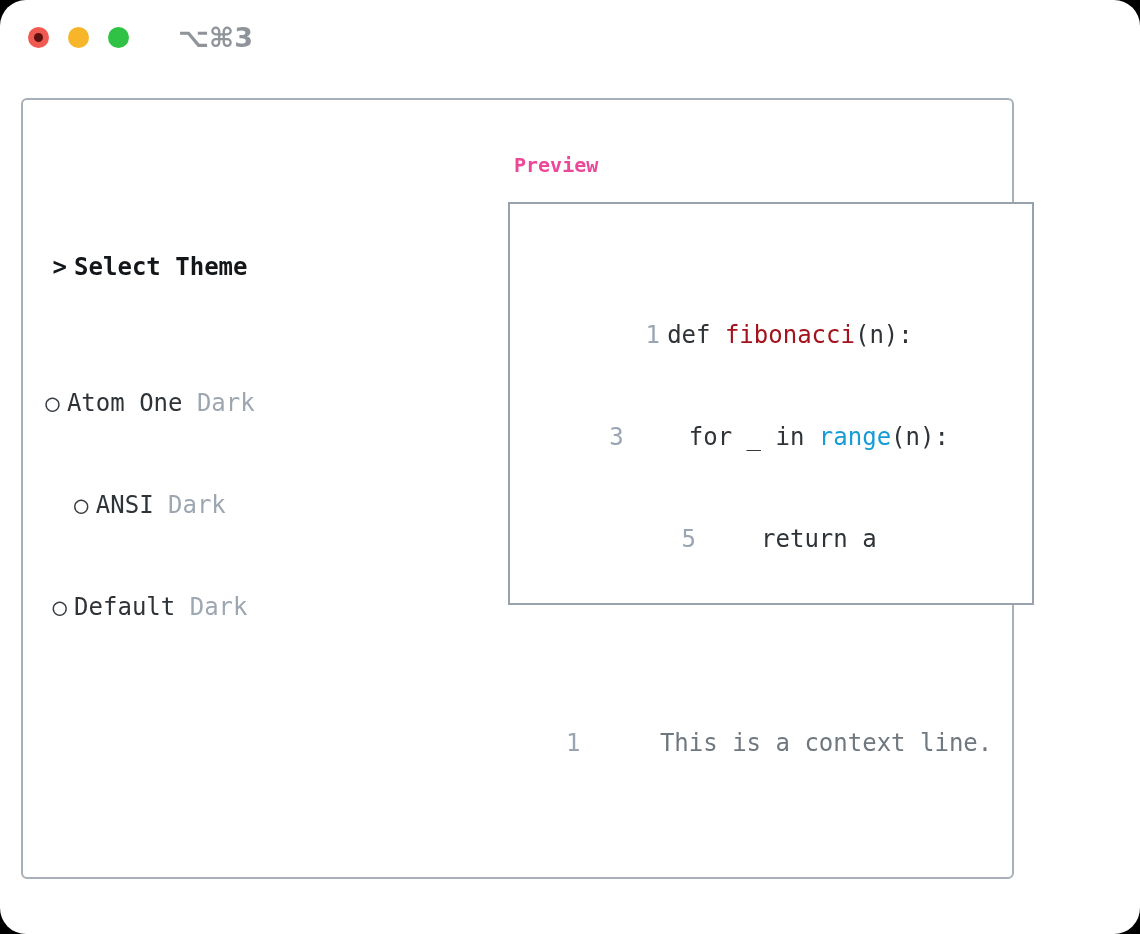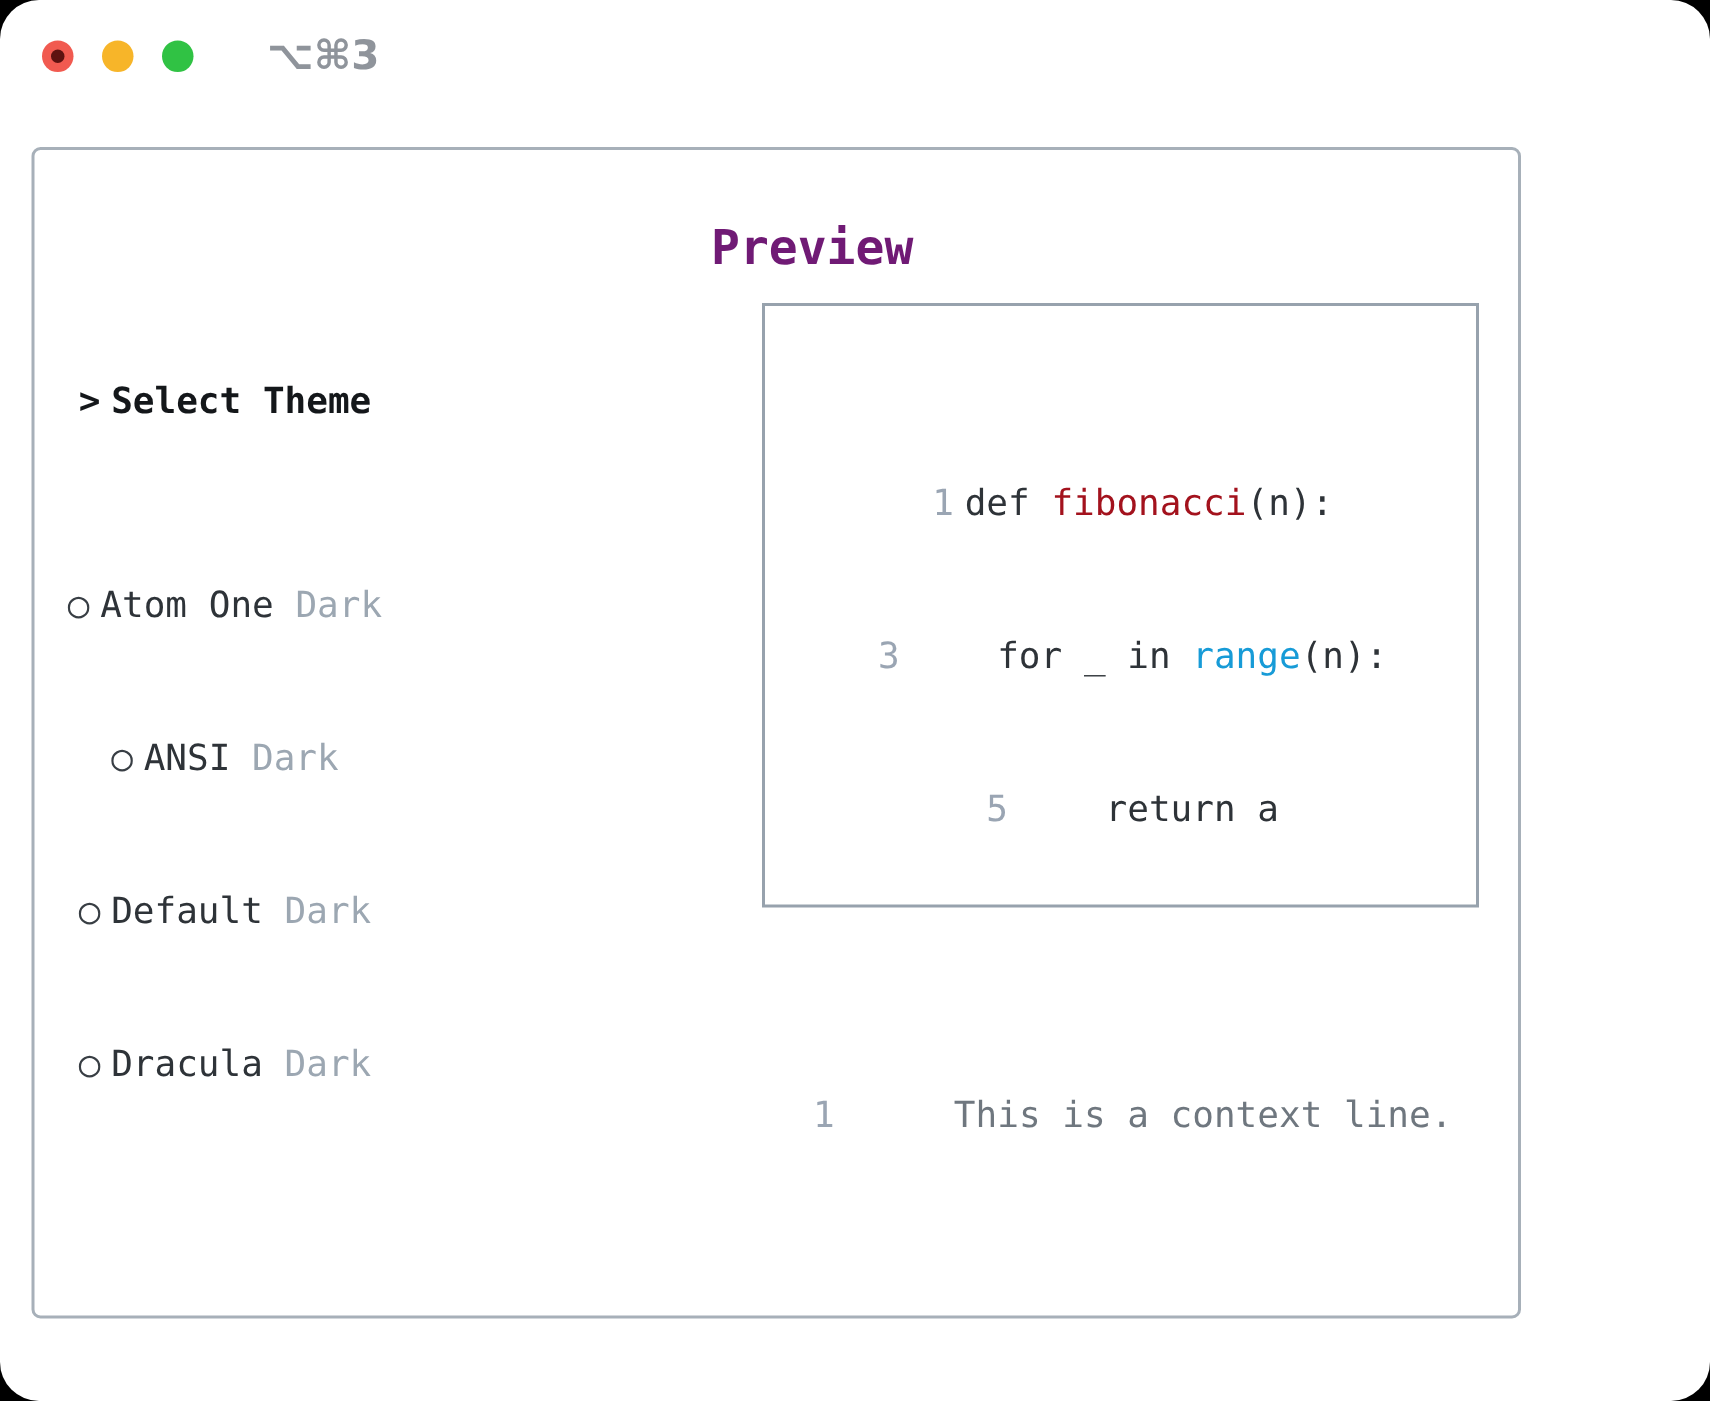--- a/index.html
+++ b/index.html
@@ -23,23 +23,23 @@
            border:2px solid #a7b0b9; border-radius:6px; background:#fff; }
   
   .col { font-size:24px; line-height:34px; white-space:pre; color:#2e3338; }
   .row { height:34px;text-align:center; }
   .left-col { position:absolute; left:38px; top:148px; }
   .prompt, .hdr { font-weight:bold; color:#14171a; }
   .prompt { display:inline-block; width:2ch; }
   .bullet { display:inline-block; width:2ch; color:#383e44; }
   .tvariant { margin-left:1ch; color:#9ca7b2; }
   
-  .preview-hdr { position:absolute; left:474px; top:148px; font-size:32px; line-height:34px;
-                 font-weight:bold; color:#701a75; white-space:pre; }
-  .preview-box { position:absolute; left:508px; top:202px; width:478px; height:403px;
+  .preview-hdr { position:absolute; left:514px; top:148px; font-size:20px; line-height:34px;
+                 font-weight:bold; color:#ec4899; white-space:pre; }
+  .preview-box { position:absolute; left:508px; top:202px; width:526px; height:403px;
                  border:2px solid #97a2ad; background:#fff; }
   .preview-content { padding:46px 0 0 9px; font-size:24px; line-height:34px; white-space:pre; color:#2e3338; }
   .gutter { display:inline-block; width:2ch; color:#9aa5b3; }
   .tok-plain { color:#2e3338; }
   .tok-func { color:#a3121d; }
   .tok-num { color:#0e808c; }
   .tok-builtin { color:#179bd7; }
   .diff-context { color:#6f777f; }
 </style>
 </head>
@@ -58,21 +58,20 @@
 
   <div class="panel"></div>
 
   <div class="col left-col">
 
     <div class="row"><span class="prompt">&gt;</span><span class="hdr">Select Theme</span></div>
 
     <div class="row theme-row" data-state="normal"><span class="bullet">○</span><span class="tname">Atom One</span><span class="tvariant">Dark</span></div>
     <div class="row theme-row" data-state="normal"><span class="bullet">○</span><span class="tname">ANSI</span><span class="tvariant">Dark</span></div>
     <div class="row theme-row" data-state="normal"><span class="bullet">○</span><span class="tname">Default</span><span class="tvariant">Dark</span></div>
-    <div class="row theme-row" data-state="normal"><span class="bullet">○</span><span class="tname">Dracula</span><span class="tvariant">Dark</span></div>
     
     
     
     
     
     
 
     
 
     

